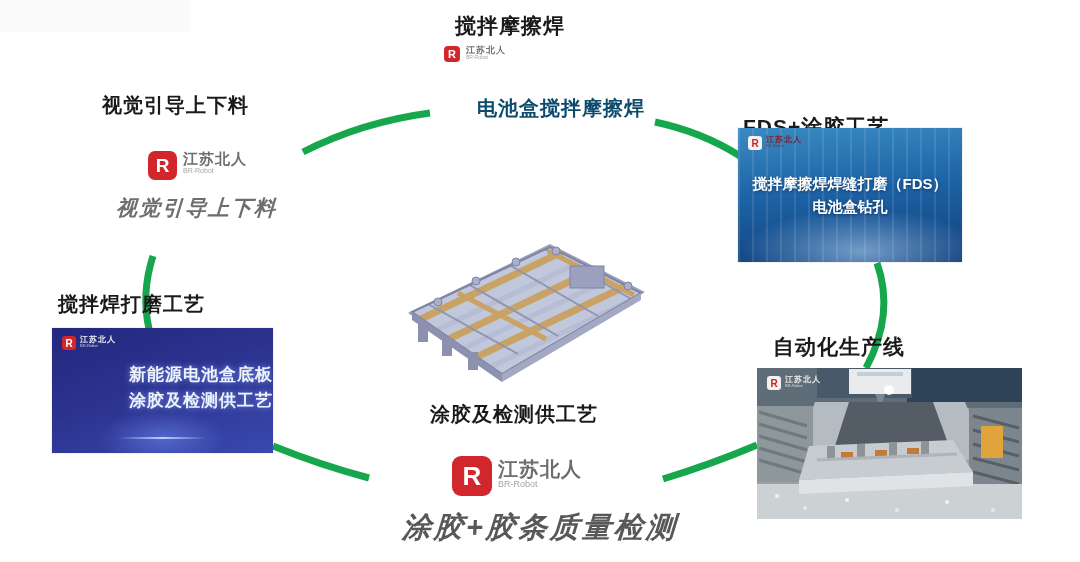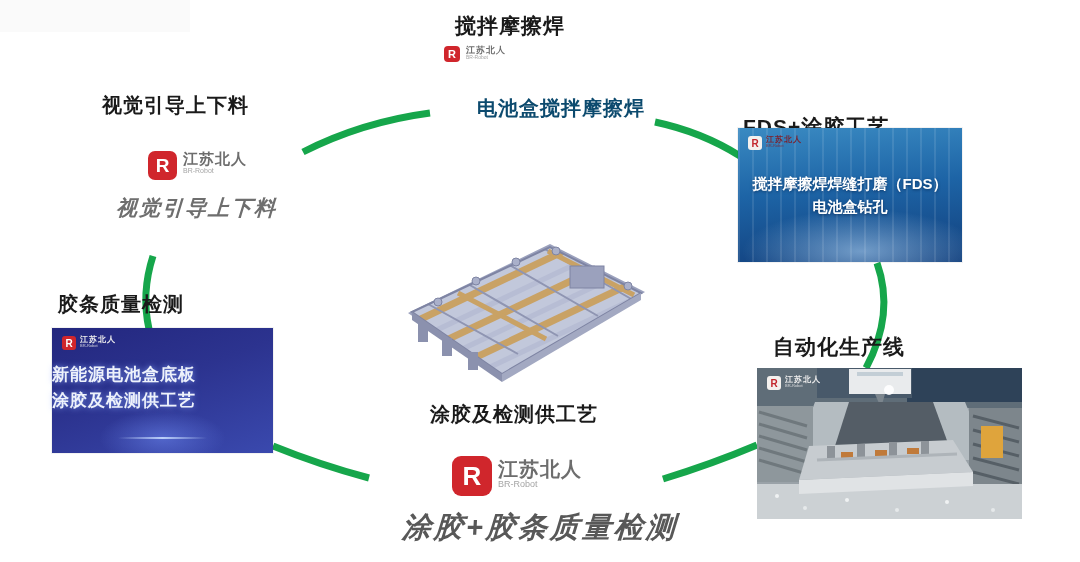--- a/index.html
+++ b/index.html
@@ -64,21 +64,21 @@
   .chip-darktx .cnm,.chip-darktx .csb{color:#7e1f2a;}
 
   
   .card{box-shadow:0 0 0 1px rgba(0,0,0,0.05);}
   .card-grind{
     left:52px;top:328px;width:221px;height:125px;
     background:
       radial-gradient(90px 40px at 50% 88%, rgba(120,150,255,.45), rgba(120,150,255,0) 70%),
       linear-gradient(160deg,#23277e 0%, #2c338f 45%, #3a49ae 100%);
   }
-  .card-grind .lines{position:absolute;left:0;right:0;top:34px;text-align:left;color:#eef2fb;
+  .card-grind .lines{position:absolute;left:0;right:0;top:34px;text-align:right;color:#eef2fb;
     font-weight:700;font-size:17px;line-height:1.5;letter-spacing:1px;
     text-shadow:0 0 6px rgba(140,170,255,.8);}
   .card-grind .flare{position:absolute;left:30%;bottom:14px;width:40%;height:2px;background:
     linear-gradient(90deg,rgba(160,190,255,0),rgba(200,220,255,.9),rgba(160,190,255,0));}
   .card-fds{
     left:738px;top:128px;width:224px;height:134px;
     background:
       repeating-linear-gradient(90deg, rgba(255,255,255,.10) 0 2px, rgba(255,255,255,0) 2px 14px),
       radial-gradient(170px 60px at 55% 92%, rgba(190,225,255,.55), rgba(190,225,255,0) 70%),
       linear-gradient(175deg,#3a8ac2 0%, #1d64a6 45%, #123f7c 100%);
@@ -124,21 +124,21 @@
   <div class="abs logo logo-md">
     <div class="ic">R</div>
     <div class="tx">
       <span class="nm">江苏北人</span>
       <span class="sb">BR-Robot</span>
     </div>
   </div>
 
   <div class="abs callig c-vision">视觉引导上下料</div>
 
-  <div class="abs sec-title t-grind">胶条质量检测</div>
+  <div class="abs sec-title t-grind">搅拌焊打磨工艺</div>
 
   <div class="abs card card-grind">
     <div class="chip chip-redic chip-whitetx">
       <div class="cic">R</div>
       <div class="ctx">
         <span class="cnm">江苏北人</span>
         <span class="csb">BR-Robot</span>
       </div>
     </div>
     <div class="lines">

